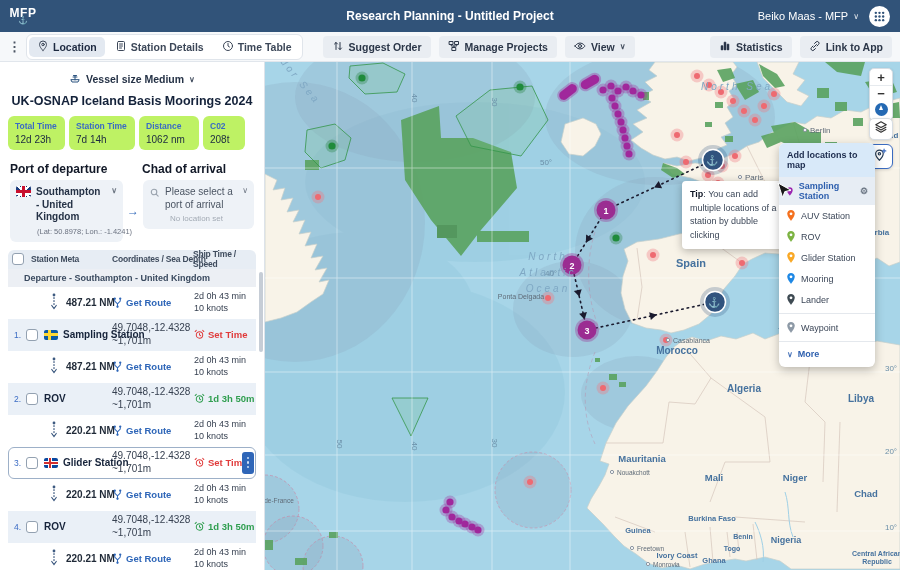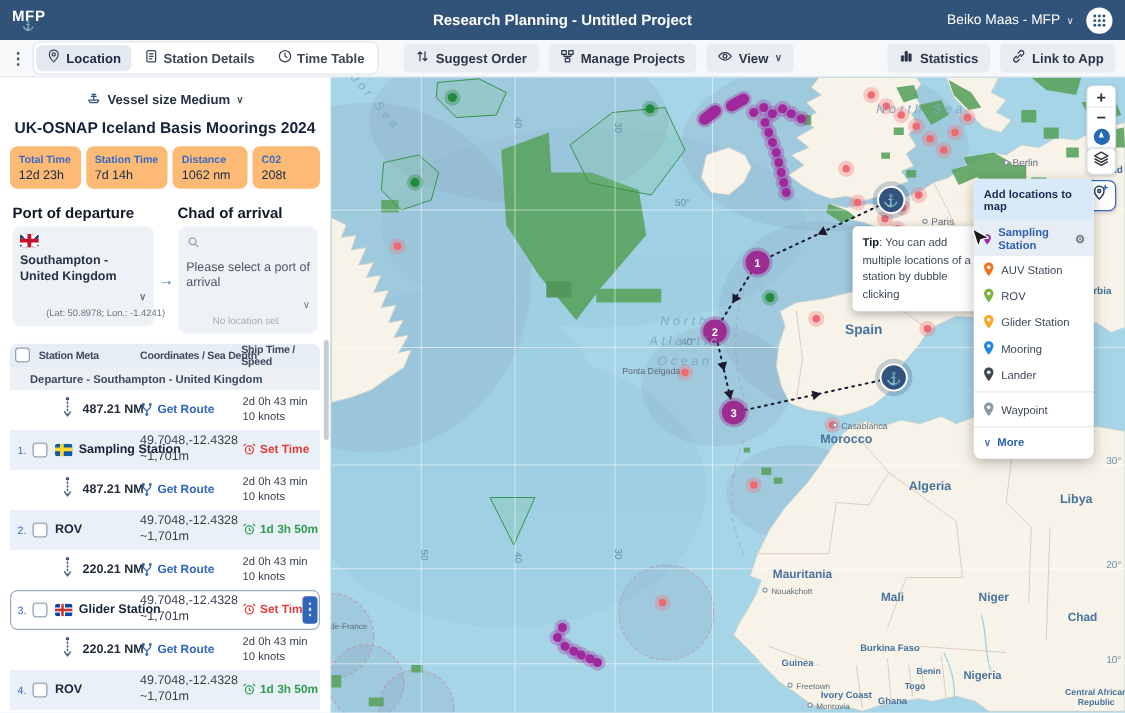--- a/index.html
+++ b/index.html
@@ -25,29 +25,29 @@
   .tab svg{stroke:#3c4758;}
   .tbtn{display:flex;align-items:center;gap:5px;background:#e9edf2;border-radius:4px;font-size:10.5px;font-weight:bold;color:#2b3648;padding:4px 9px;cursor:pointer;white-space:nowrap;}
   .tbtn svg{stroke:#2b3648;}
   .tbar-right{margin-left:auto;display:flex;gap:8px;}
   
   .side{position:absolute;left:0;top:62px;width:265px;height:508px;background:#fff;border-right:1px solid #dde3ea;overflow:hidden;}
   .vsel{display:flex;align-items:center;gap:5px;justify-content:center;margin:10px auto 0;width:150px;font-size:10.5px;font-weight:bold;color:#253246;cursor:pointer;}
   .vsel svg{stroke:#2d5480;}
   .ptitle{text-align:center;font-size:12.5px;font-weight:bold;color:#14223a;margin-top:8px;}
   .cards{display:flex;gap:4px;padding:8px 8px 0 8px;}
-  .card{background:#fdba74;border-radius:6px;padding:5px 7px;}
+  .card{background:#bef264;border-radius:6px;padding:5px 7px;}
   .card .cl{font-size:8.5px;font-weight:bold;color:#3a6bc4;white-space:nowrap;}
   .card .cv{font-size:10px;color:#1b2940;margin-top:3px;white-space:nowrap;}
   .pheads{display:flex;padding:12px 10px 4px;gap:29px;}
   .phead{font-size:12px;font-weight:bold;color:#111827;}
   .phead.arr{margin-left:auto;width:112px;}
   .ports{display:flex;align-items:flex-start;padding:0 10px;gap:0;}
   .pbox{background:#eef2f7;border-radius:6px;padding:6px 6px;width:113px;min-height:46px;cursor:pointer;}
-  .pbox .r1{display:flex;align-items:flex-start;gap:5px;font-size:10px;font-weight:bold;color:#253246;line-height:1.25;flex-direction:column;}
+  .pbox .r1{display:flex;align-items:flex-start;gap:5px;font-size:10px;font-weight:bold;color:#253246;line-height:1.25;}
   .pbox .sub{font-size:7.5px;color:#6b7280;margin-top:3px;margin-left:21px;white-space:nowrap;}
   .pbox.arrv .r1{font-weight:normal;color:#4b5563;}
   .pbox.arrv .sub{color:#a3abb5;font-size:8px;}
   .flag{display:inline-block;width:15px;height:11px;border-radius:2px;flex:none;background:#1a3b7c;}
   .flag-uk{background-color:#1a3b7c;background-image:linear-gradient(#c8102e,#c8102e),linear-gradient(#c8102e,#c8102e),linear-gradient(#fff,#fff),linear-gradient(#fff,#fff),linear-gradient(45deg,transparent 43%,#fff 43%,#fff 57%,transparent 57%),linear-gradient(-45deg,transparent 43%,#fff 43%,#fff 57%,transparent 57%);background-size:3px 100%,100% 3px,5px 100%,100% 5px,100% 100%,100% 100%;background-position:6px 0,0 4px,5px 0,0 3.5px,0 0,0 0;background-repeat:no-repeat;}
   .flag-se{width:14px;height:10px;background-color:#0b5aa5;background-image:linear-gradient(#fdd835,#fdd835),linear-gradient(#fdd835,#fdd835);background-size:3px 100%,100% 3px;background-position:4px 0,0 3.5px;background-repeat:no-repeat;}
   .flag-is{width:14px;height:10px;background-color:#0948a0;background-image:linear-gradient(#d32f2f,#d32f2f),linear-gradient(#d32f2f,#d32f2f),linear-gradient(#fff,#fff),linear-gradient(#fff,#fff);background-size:2px 100%,100% 2px,4px 100%,100% 4px;background-position:5px 0,0 4px,4px 0,0 3px;background-repeat:no-repeat;}
   .parrow{color:#2e66b8;font-size:12px;align-self:center;margin:0 4px;}
   .srch{color:#9aa3ae;flex:none;margin-top:1px;}
   .pbox .chev{color:#5a6472;margin-left:auto;flex:none;}
@@ -224,21 +224,21 @@
         <div class="cv">12d 23h</div>
       </div>
     <div class="card" style="width:66px">
         <div class="cl">Station Time</div>
         <div class="cv">7d 14h</div>
       </div>
     <div class="card" style="width:60px">
         <div class="cl">Distance</div>
         <div class="cv">1062 nm</div>
       </div>
-    <div class="card" style="width:54px">
+    <div class="card" style="width:42px">
         <div class="cl">C02</div>
         <div class="cv">208t</div>
       </div>
   </div>
   <div class="pheads">
     <div class="phead">Port of departure</div>
     <div class="phead arr">Chad of arrival</div>
   </div>
   <div class="ports">
     <div class="pbox">

